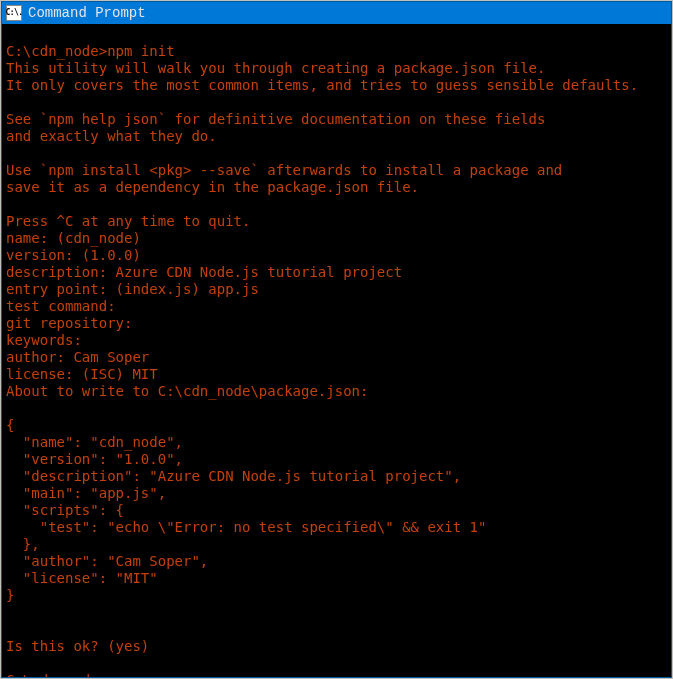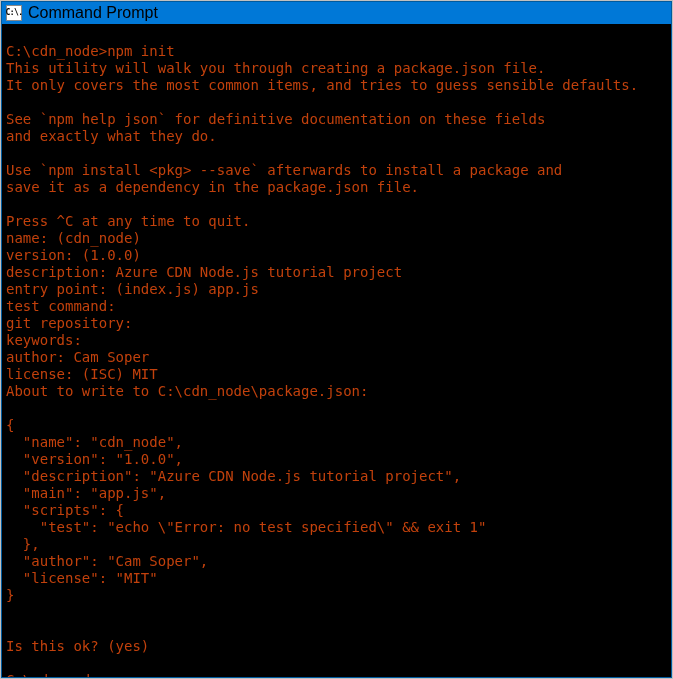--- a/index.html
+++ b/index.html
@@ -39,23 +39,24 @@
     }
     .app-icon-inner {
       font-family: Consolas, monospace;
       font-size: 8px;
       font-weight: bold;
       color: #000;
       letter-spacing: -0.5px;
       line-height: 1;
     }
     .title-text {
-      color: #000000;
-      font-size: 16px;
+      color: #e5e5e5;
+      font-size: 14px;
       line-height: 1;
+      font-family: Liberation Mono, monospace;
     }
     .terminal {
       flex: 1;
       background: #000;
       color: #c2410c;
       font-family: Consolas, "Lucida Console", monospace;
       font-size: 14px;
       line-height: 17px;
       padding: 2px 12px 4px 4px;
       white-space: pre-wrap;

